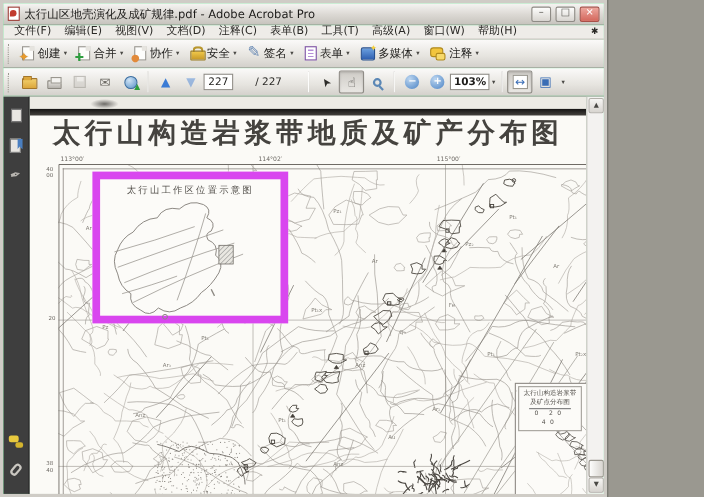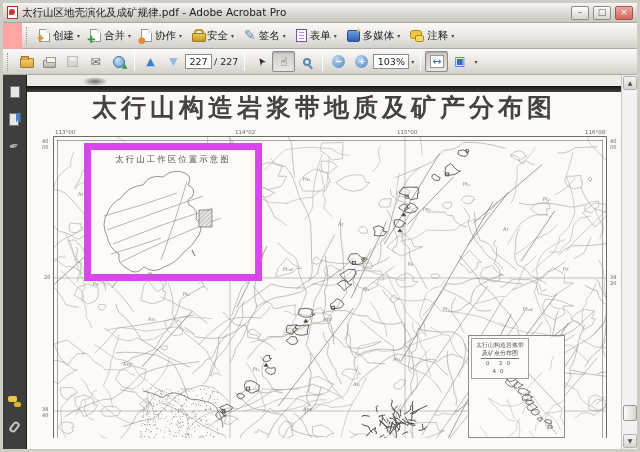--- a/index.html
+++ b/index.html
@@ -1,31 +1,31 @@
 <!DOCTYPE html>
 <html><head>
 <meta charset="utf-8">
 <style>
   html,body{margin:0;padding:0;background:#9a9890;}
   *{box-sizing:border-box;font-family:"DejaVu Sans","Liberation Sans",sans-serif;}
-  .window{position:relative;width:640px;height:452px;border:3px solid #cfccc6;outline:1px solid #716f68;background:#fca5a5;overflow:hidden;display:flex;flex-direction:column;}
+  .window{position:relative;width:552px;height:452px;border:3px solid #cfccc6;outline:1px solid #716f68;background:#86efac;overflow:hidden;display:flex;flex-direction:column;}
   
   .titlebar{height:20px;background:linear-gradient(#f6f5f3,#dbd8d3 55%,#c7c4be);border-bottom:1px solid #a9a6a0;display:flex;align-items:center;padding:0 4px;gap:4px;flex:0 0 auto;}
   .pdficon{width:11px;height:13px;background:#fff;border:1px solid #9a3a32;position:relative;flex:0 0 auto;}
   .pdficon::after{content:"";position:absolute;left:1px;top:2px;width:6px;height:6px;background:#c23b2e;border-radius:50% 50% 50% 0;}
   .wtitle{font-size:10.5px;color:#1c1b19;flex:1;white-space:nowrap;overflow:hidden;}
   .win-btn{width:18px;height:14px;border:1px solid #8e8b85;border-radius:2px;background:linear-gradient(#fdfdfc,#d8d5d0);font-size:9px;line-height:11px;text-align:center;color:#5a5853;flex:0 0 auto;}
   .win-btn.close{background:linear-gradient(#eda79e,#d4675c);color:#fff;border-color:#a85048;}
   
   .menubar{height:13px;background:#eeece8;border-bottom:1px solid #c9c6c0;display:flex;align-items:center;padding-left:4px;position:relative;flex:0 0 auto;}
   .menu-item{font-size:10px;color:#2a2926;padding:0 6px;line-height:12px;white-space:nowrap;}
   .menu-right{position:absolute;right:5px;top:1px;font-size:8px;color:#2a2926;}
   
   .tb{background:linear-gradient(#fbfaf9,#e6e4df 60%,#d3d0cb);border-bottom:1px solid #abaaa4;display:flex;align-items:center;padding:0 3px;flex:0 0 auto;}
-  .tb1{height:26px;margin-left:19px;}
+  .tb1{height:26px;}
   .tb2{height:26px;}
   .grip{width:5px;height:18px;border-left:1px dotted #9a978f;margin:0 3px 0 1px;}
   .sep{width:1px;height:19px;background:#b3b0aa;border-right:1px solid #fdfdfc;margin:0 4px;}
   .tb-btn{display:flex;align-items:center;gap:3px;padding:2px 5px;border-radius:2px;font-size:10.5px;color:#1f1e1c;white-space:nowrap;}
   .caret{font-size:6px;color:#4a4945;}
   .sq-btn{width:23px;height:21px;display:flex;align-items:center;justify-content:center;border-radius:2px;border:1px solid transparent;}
   .sq-btn.pressed{border:1px solid #8f8c86;background:linear-gradient(#cfccc7,#e9e7e3);box-shadow:inset 0 1px 2px rgba(0,0,0,.18);}
   .disabled{opacity:.45;}
   
   .icon{position:relative;display:inline-block;}
@@ -58,22 +58,22 @@
   .arrow-up{font-size:11px;color:#3a7bd5;}
   .arrow-down{font-size:11px;color:#3a7bd5;}
   .ic-select{font-size:10px;color:#2e2d2a;display:inline-block;transform:rotate(-125deg);}
   .ic-hand{font-size:12px;color:#4a4845;}
   .ic-zoomtool{width:8px;height:8px;border:2px solid #5b87b5;border-radius:50%;}
   .ic-zoomtool::after{content:"";position:absolute;right:-4px;bottom:-4px;width:5px;height:2px;background:#5b87b5;transform:rotate(45deg);}
   .zbubble{width:13px;height:13px;border-radius:50%;background:radial-gradient(circle at 35% 30%,#bcd6f0,#4a82c4);color:#fff;font-size:9px;font-weight:bold;line-height:13px;text-align:center;}
   .ic-fitw{font-size:11px;color:#3a6db5;border:1px solid #9a978f;background:#fff;width:14px;height:13px;line-height:11px;text-align:center;}
   .ic-fitp{font-size:12px;color:#3a6db5;line-height:13px;}
   .pgbox{width:27px;height:15px;border:1px solid #8f8c86;font-size:9.5px;text-align:center;padding:0;background:#fff;color:#1c1b19;}
-  .pgtotal{font-size:9.5px;color:#2a2926;margin:0 2px;}
-  .zoomval{width:36px;height:15px;border:1px solid #8f8c86;background:#fff;font-size:9.5px;line-height:13px;text-align:center;color:#1c1b19;}
+  .pgtotal{font-size:9.5px;color:#2a2926;margin:0 20px;}
+  .zoomval{width:36px;height:15px;border:1px solid #8f8c86;background:#fff;font-size:9.5px;line-height:13px;text-align:center;color:#1c1b19;font-weight:bold;}
   .findbox{width:88px;height:16px;border:1px solid #9a978f;background:#fff;font-size:9.5px;padding:0 3px;color:#2a2926;}
   .findbox::placeholder{color:#9a9archive;color:#9b988f;}
   
   .main{flex:1;display:flex;min-height:0;}
   .sidebar{width:24px;background:#3e3e3e;border-right:1px solid #1f1f1f;display:flex;flex-direction:column;align-items:center;padding-top:9px;gap:11px;position:relative;flex:0 0 auto;}
   .si{width:16px;height:16px;display:flex;align-items:center;justify-content:center;position:relative;}
   .si-pages{width:10px;height:12px;background:#e8e6e2;border:1px solid #777;}
   .si-book{width:12px;height:12px;position:relative;}
   .si-book::before{content:"";position:absolute;left:0;top:0;width:8px;height:11px;background:#e8e6e2;border:1px solid #777;}
   .si-book::after{content:"";position:absolute;right:0;top:0;width:5px;height:10px;background:#4a7fc1;clip-path:polygon(0 0,100% 0,100% 100%,50% 72%,0 100%);}
@@ -113,20 +113,33 @@
 <div class="window">
 
   <div class="titlebar">
     <span class="pdficon icon"></span>
     <span class="wtitle">太行山区地壳演化及成矿规律.pdf - Adobe Acrobat Pro</span>
     <span class="win-btn">–</span>
     <span class="win-btn">□</span>
     <span class="win-btn close">×</span>
   </div>
 
+  <div class="menubar">
+    <span class="menu-item">文件(F)</span>
+      <span class="menu-item">编辑(E)</span>
+      <span class="menu-item">视图(V)</span>
+      <span class="menu-item">文档(D)</span>
+      <span class="menu-item">注释(C)</span>
+      <span class="menu-item">表单(B)</span>
+      <span class="menu-item">工具(T)</span>
+      <span class="menu-item">高级(A)</span>
+      <span class="menu-item">窗口(W)</span>
+      <span class="menu-item">帮助(H)</span>
+      <span class="menu-right">✱</span>
+  </div>
 
   <div class="tb tb1">
     <span class="grip"></span>
   <span class="tb-btn">
         <span class="icon mdoc ic-create"></span>
         <span>创建</span>
         <span class="caret">▾</span>
       </span>
       <span class="tb-btn">
         <span class="icon mdoc ic-combine"></span>

